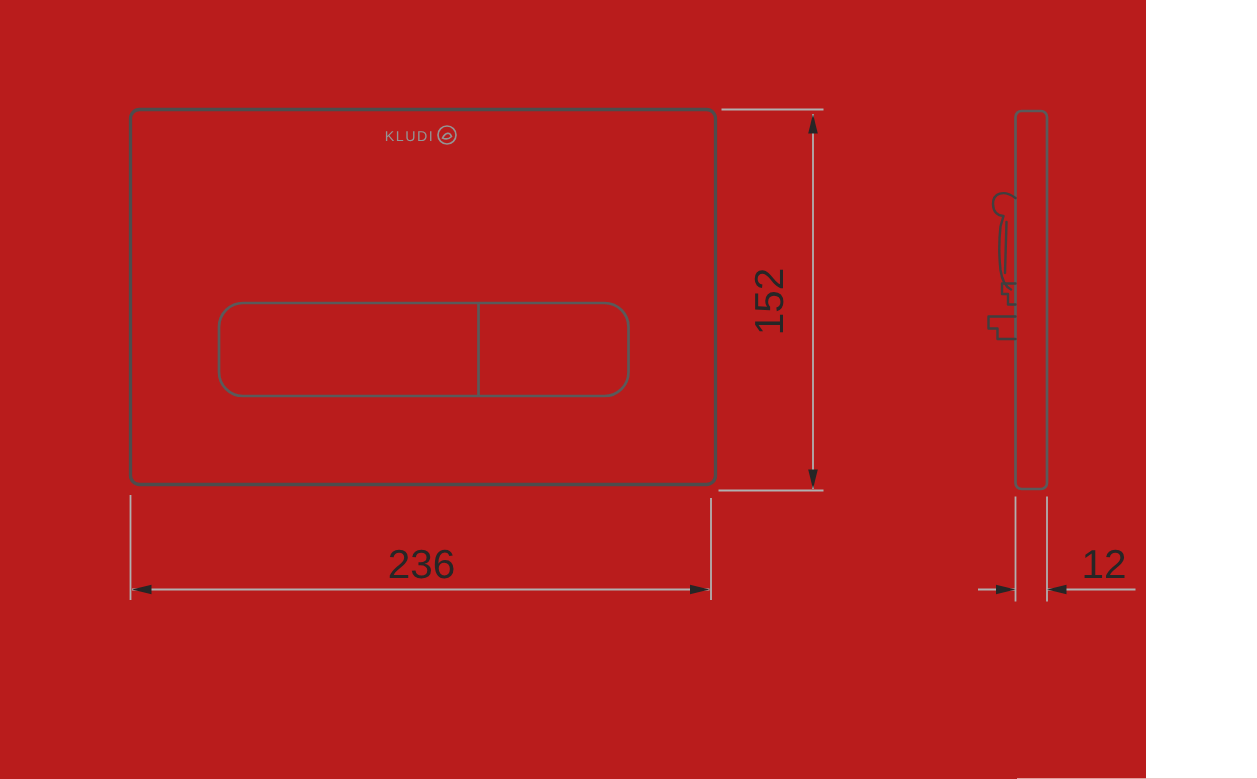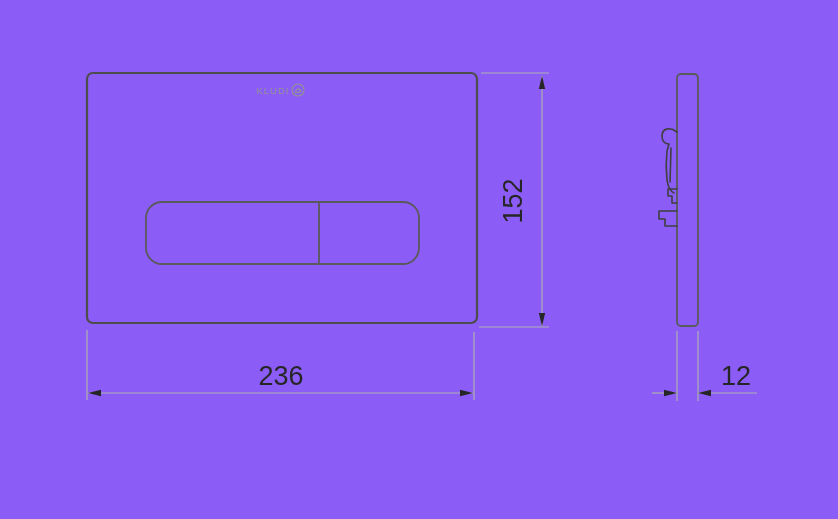--- a/index.html
+++ b/index.html
@@ -3,23 +3,23 @@
 <meta charset="utf-8">
 <style>
   html, body {
     margin: 0;
     padding: 0;
     background: #ffffff;
     font-family: "Liberation Sans", sans-serif;
   }
   .canvas {
     position: relative;
-    width: 838px;
+    width: 764px;
     height: 519px;
-    background: #8b5cf6;
+    background: #b91c1c;
     overflow: hidden;
   }
   svg { display: block; }
 
   
   .outline       { fill: none; stroke: #4d4d4d; stroke-width: 2.2; }
   .inner-outline { fill: none; stroke: #5a5a5a; stroke-width: 1.8; }
   .clip-line     { fill: none; stroke: #3f3f3f; stroke-width: 1.6; stroke-linejoin: round; stroke-linecap: round; }
   .dim-line      { fill: none; stroke: #b0b0b0; stroke-width: 1.2; }
   .arrow         { fill: #262626; stroke: none; }

